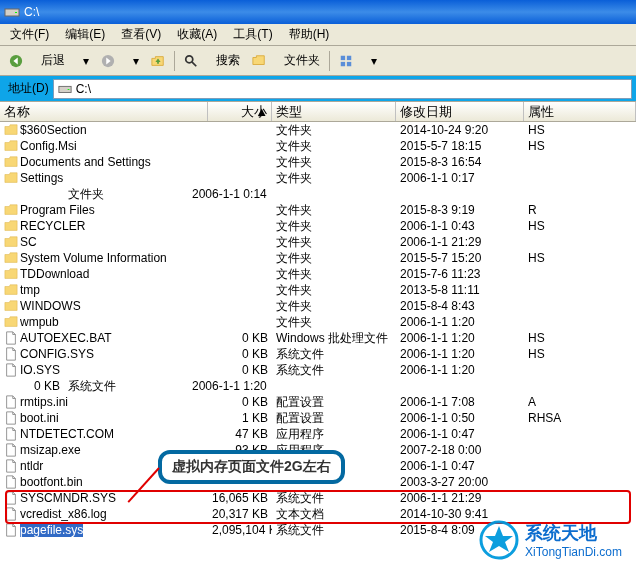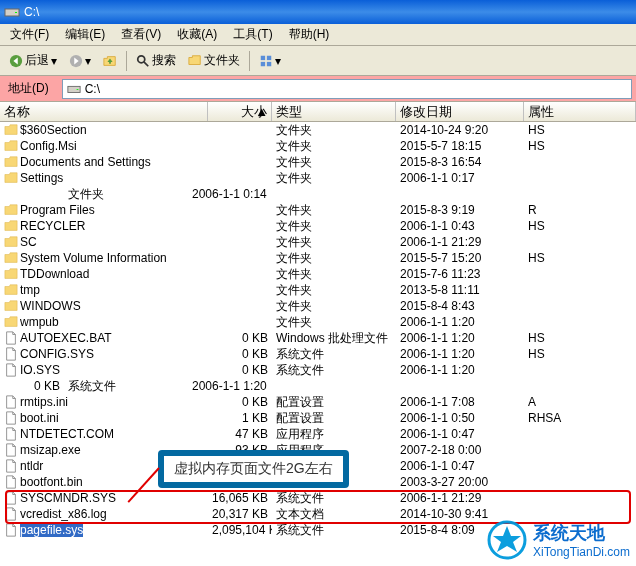--- a/index.html
+++ b/index.html
@@ -3,23 +3,23 @@
 <meta charset="utf-8">
 <style>
 * { margin: 0; padding: 0; box-sizing: border-box; }
 body { font-family: "SimSun", "宋体", sans-serif; font-size: 12px; background: #fff; width: 636px; height: 566px; overflow: hidden; position: relative; }
 .window { width: 636px; height: 566px; display: flex; flex-direction: column; }
 .titlebar { background: linear-gradient(to bottom, #0a5fd8 0%, #3c8ce8 50%, #0a5fd8 100%); color: #fff; height: 24px; display: flex; align-items: center; padding: 0 4px; font-size: 12px; }
 .titlebar-icon { width: 16px; height: 16px; margin-right: 4px; display: flex; align-items: center; justify-content: center; }
 .menubar { background: #ece9d8; height: 22px; display: flex; align-items: center; border-bottom: 1px solid #aca899; padding-left: 2px; }
 .menu-item { padding: 0 8px; cursor: default; }
 .toolbar { background: #ece9d8; height: 30px; display: flex; align-items: center; border-bottom: 1px solid #aca899; padding: 0 4px; gap: 2px; }
-.tb-btn { display: flex; align-items: center; padding: 2px 4px; gap: 2px; cursor: default; border: 1px solid transparent; }
+.tb-btn { display: flex; align-items: center; padding: 2px 4px; gap: 18px; cursor: default; border: 1px solid transparent; }
 .tb-sep { width: 1px; height: 20px; background: #aca899; margin: 0 2px; }
-.addrbar { background: #fca5a5; height: 26px; display: flex; align-items: center; border-bottom: 1px solid #aca899; padding: 0 4px; gap: 9px; }
+.addrbar { background: #0ea5e9; height: 26px; display: flex; align-items: center; border-bottom: 1px solid #aca899; padding: 0 4px; gap: 0; }
 .addr-label { padding: 0 4px; }
 .addr-combo { flex: 1; background: #fff; border: 1px solid #7f9db9; height: 20px; display: flex; align-items: center; padding: 0 4px; gap: 4px; }
 .headers { background: #ece9d8; height: 20px; display: flex; border-bottom: 1px solid #aca899; font-size: 13px; }
 .header-cell { border-right: 1px solid #c0c0c0; padding: 2px 4px; display: flex; align-items: center; background: linear-gradient(to bottom, #fff, #ece9d8); position: relative; }
 .col-name { width: 208px; }
 .col-size { width: 64px; justify-content: flex-end; }
 .col-type { width: 124px; }
 .col-date { width: 128px; }
 .col-attr { flex: 1; }
 .sort-arrow { position: absolute; right: 3px; }
@@ -27,23 +27,23 @@
 .row { display: flex; height: 16px; align-items: center; font-size: 12px; }
 .row .cell { padding: 0 4px; overflow: hidden; white-space: nowrap; }
 .row .cell.name { width: 208px; display: flex; align-items: center; gap: 2px; }
 .row .cell.size { width: 64px; text-align: right; }
 .row .cell.type { width: 124px; }
 .row .cell.date { width: 128px; }
 .row .cell.attr { flex: 1; }
 .icon { width: 14px; height: 14px; display: inline-flex; align-items: center; justify-content: center; flex-shrink: 0; }
 .selected { background: #316ac5; color: #fff; }
 .redbox { position: absolute; border: 2px solid #e00000; border-radius: 4px; pointer-events: none; }
-.annotation { position: absolute; background: #fff; border: 6px solid #0369a1; border-radius: 4px; padding: 4px 10px; font-size: 14px; font-weight: normal; color: #333; pointer-events: none; }
+.annotation { position: absolute; background: #fff; border: 4px solid #0369a1; border-radius: 12px; padding: 4px 10px; font-size: 14px; font-weight: bold; color: #333; pointer-events: none; }
 .anno-line { position: absolute; width: 2px; background: #e00000; transform-origin: top center; pointer-events: none; }
-.watermark { position: absolute; right: 6px; bottom: 6px; display: flex; align-items: center; gap: 6px; opacity: 0.95; pointer-events: none; }
+.watermark { position: absolute; right: 14px; bottom: 6px; display: flex; align-items: center; gap: 6px; opacity: 0.95; pointer-events: none; }
 .wm-logo { width: 40px; height: 40px; }
 .wm-text { display: flex; flex-direction: column; }
 .wm-text .cn { color: #0066cc; font-weight: bold; font-size: 18px; font-family: "Microsoft YaHei", sans-serif; }
 .wm-text .en { color: #0066cc; font-size: 12px; font-family: Arial, sans-serif; }
 </style>
 </head>
 <body>
 
 <div class="window">
   <div class="titlebar">

